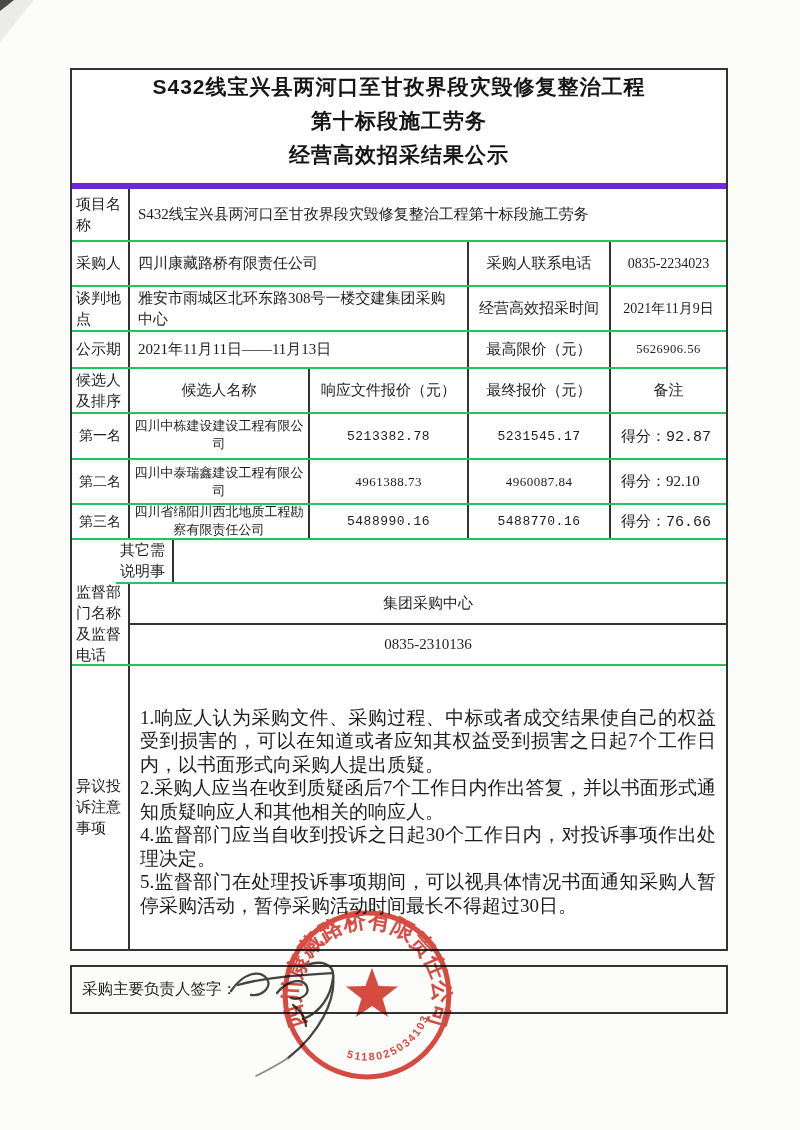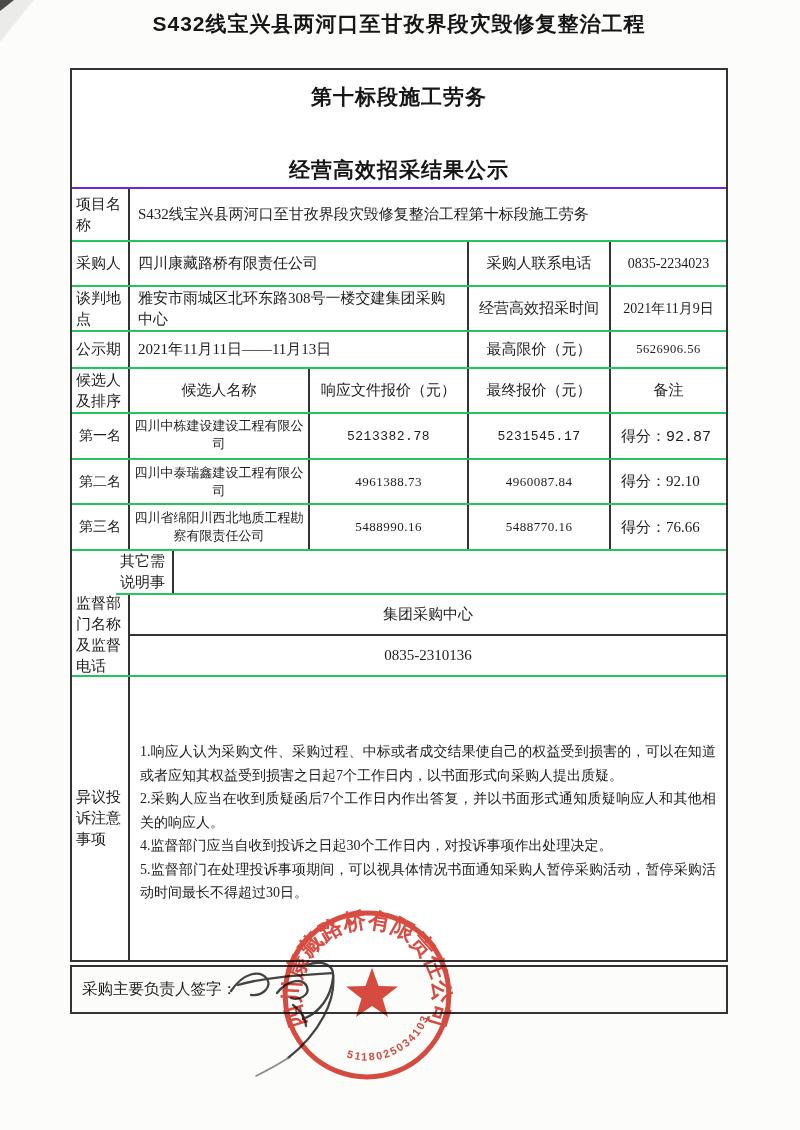--- a/index.html
+++ b/index.html
@@ -41,57 +41,56 @@
   .cBC { width:339px; } 
   .cWide { flex:1; }    
   .lab {
     padding:2px 4px; font-size:15px; line-height:21px;
     word-break:break-all; text-align:left;
   }
   .val-left { padding:2px 8px; font-size:15px; line-height:21px; word-break:break-all; }
   .center { justify-content:center; text-align:center; }
   .title-row {
     height:119px; display:flex; flex-direction:column;
-    align-items:center; justify-content:flex-end;
-    border-bottom:2px solid #6d28d9;
-    gap:39px;
+    align-items:center; justify-content:flex-start;
+    border-bottom:6px solid #6d28d9;
   }
   .title-line {
     font-family:"Liberation Sans", sans-serif;
     font-weight:bold; font-size:21px; line-height:34px; color:#161616;
     letter-spacing:1px;
   }
   .h-r1 { height:53px; }
   .h-r2 { height:45px; }
   .h-r3 { height:45px; }
   .h-r4 { height:37px; }
   .h-hdr { height:45px; }
   .h-c1 { height:46px;font-family:Liberation Mono, monospace; }
   .h-c2 { height:45px; }
-  .h-c3 { height:46px; }
+  .h-c3 { height:35px;font-family:Liberation Mono, monospace; }
   .h-other { height:44px;margin-left:44px; }
   .h-sup { height:82px; }
   .h-complaint { height:283px; }
   .hdr-cell { font-size:15px; }
   .small-num { font-size:12.5px; letter-spacing:.5px; }
   .num { font-size:13px; letter-spacing:.5px;text-align:right; }
   .name-cell { font-size:13px; line-height:18px; padding:2px 3px; word-break:break-all; }
   .rank-cell { font-size:14px; }
   .note-cell { font-size:15px; padding-left:10px; }
   .lab2 { font-size:15px; }
   .val2 { font-size:14px; }
   .sup-split { display:flex; flex-direction:column; }
   .sup-sub { flex:1; display:flex; align-items:center; justify-content:center; font-size:15px; }
   .sup-sub.first { border-bottom:2px solid #333; }
   .complaint-cell {
     flex-direction:column; align-items:stretch; justify-content:center;
     padding:10px 10px 2px 10px;
   }
   .complaint-cell p {
-    font-size:14px; line-height:23.5px; text-align:justify;
+    font-size:19px; line-height:23.5px; text-align:justify;
     word-break:break-all; margin:0;
   }
   
   .sign-box {
     position:absolute; left:70px; top:965px; width:658px; height:49px;
     border:2px solid #333; background:transparent;
     display:flex; align-items:center; padding-left:10px;
     font-size:15.5px;
   }
   

